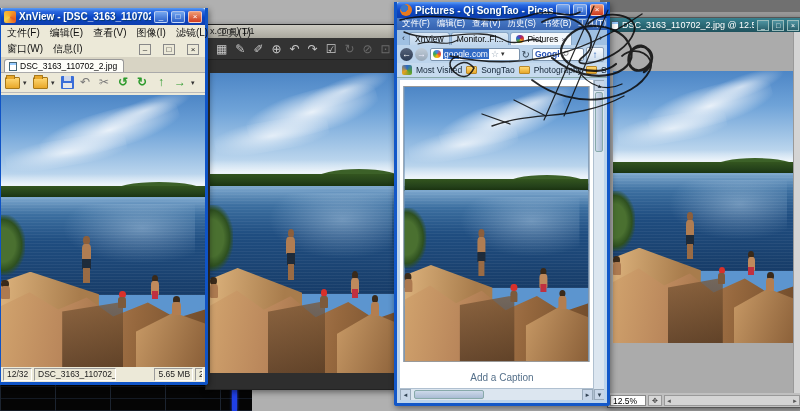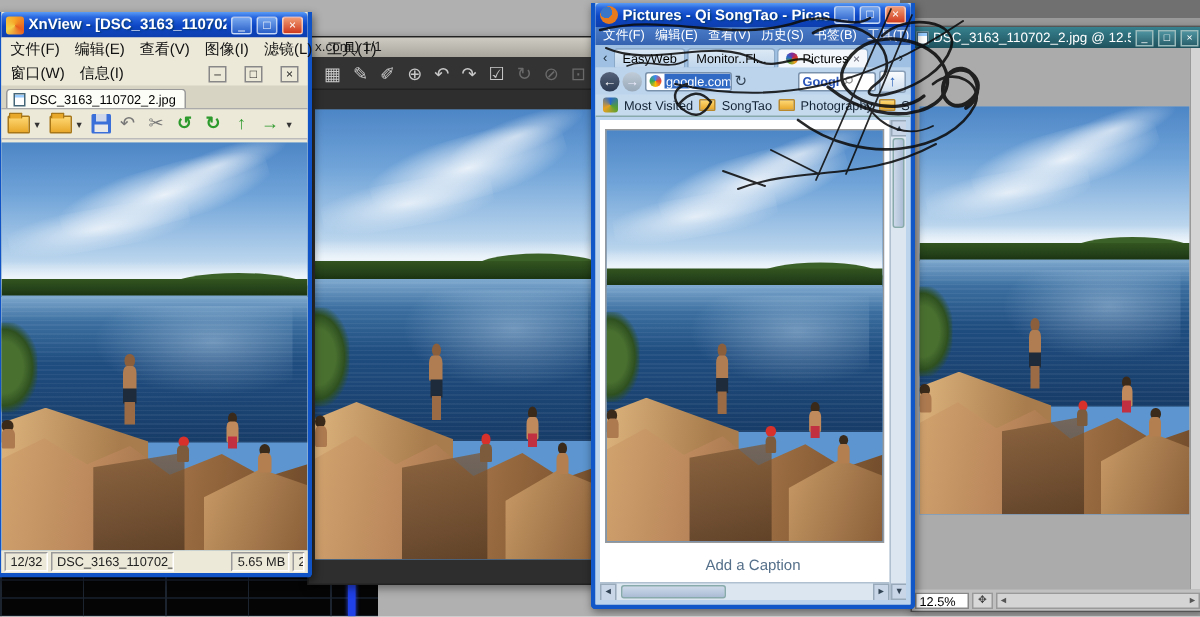--- a/index.html
+++ b/index.html
@@ -117,21 +117,21 @@
     color:#fff; font-size:9px; line-height:12px; text-align:center; flex:none; }
   .nav-circle.fwd { background:linear-gradient(#c0ccd8,#98a8b8); color:#eef; }
   .url-field { flex:1; height:13px; background:#fff; border:1px solid #7a92ac; border-radius:2px;
     display:flex; align-items:center; gap:2px; padding:0 2px; font-size:8.5px; overflow:hidden; }
   .g-fav { width:8px; height:8px; border-radius:50%; flex:none;
     background:conic-gradient(#4285f4,#ea4335,#fbbc05,#34a853,#4285f4); }
   .url-sel { background:#316ac5; color:#fff; padding:0 1px; white-space:nowrap; }
   .star { color:#98a8b8; font-size:9px; }
   .reload { color:#345; font-size:10px; }
   .search-field { width:52px; height:13px; background:#fff; border:1px solid #7a92ac; border-radius:2px;
-    display:flex; align-items:center; gap:2px; padding:0 2px; font-size:8.5px; overflow:hidden; flex:none;margin-left:32px; }
+    display:flex; align-items:center; gap:2px; padding:0 2px; font-size:8.5px; overflow:hidden; flex:none; }
   .g-logo { font-weight:bold; color:#2a54b8; font-size:8.5px; }
   .mag { color:#888; font-size:9px; transform:rotate(45deg); }
   .up-big { width:18px; height:15px; border:1px solid #8aa0b8; border-radius:2px; flex:none;
     background:linear-gradient(#fafcfe,#cedeee); color:#2a62b8; font-weight:bold; font-size:10px; line-height:14px; text-align:center; }
   .bw-bmarks { height:15px; background:#c6daee; display:flex; align-items:center; gap:4px; padding:0 5px;
     font-size:8.5px; color:#123; border-bottom:1px solid #8aa; white-space:nowrap; overflow:hidden; }
   .bm-fold { width:11px; height:8px; background:linear-gradient(#ffd873,#e8a82a); border:1px solid #b8882a; border-radius:1px; position:relative; flex:none; }
   .bm-ic { width:10px; height:10px; border-radius:2px; background:conic-gradient(#2868c8,#58a030,#e8a020,#2868c8); flex:none; }
   .bw-content { position:absolute; left:3px; top:78px; right:3px; bottom:3px; background:#fff; overflow:hidden; }
   .bw-photo-wrap { position:absolute; left:50%; top:6px; transform:translateX(-53%); width:186px; height:276px; border:1px solid #999; }
@@ -396,21 +396,21 @@
       <span>编辑(E)</span>
       <span>查看(V)</span>
       <span>历史(S)</span>
       <span>书签(B)</span>
       <span>工具(T)</span>
 
     </div>
     <div class="bw-tabs">
       <span class="bw-tabscroll">‹</span>
       <div class="bw-tab" style="max-width:56px;">
-        <span>EasyWeb</span>
+        <span>XnView</span>
       </div>
       <div class="bw-tab" style="max-width:62px;align-items:flex-end;">
         <span>Monitor..Fl...</span>
       </div>
       <div class="bw-tab active">
         <span class="picasa-ic"></span>
         <span>Pictures</span>
         <span class="tab-x">×</span>
       </div>
       <span class="bw-tabscroll" style="margin-left:auto;">›</span>

